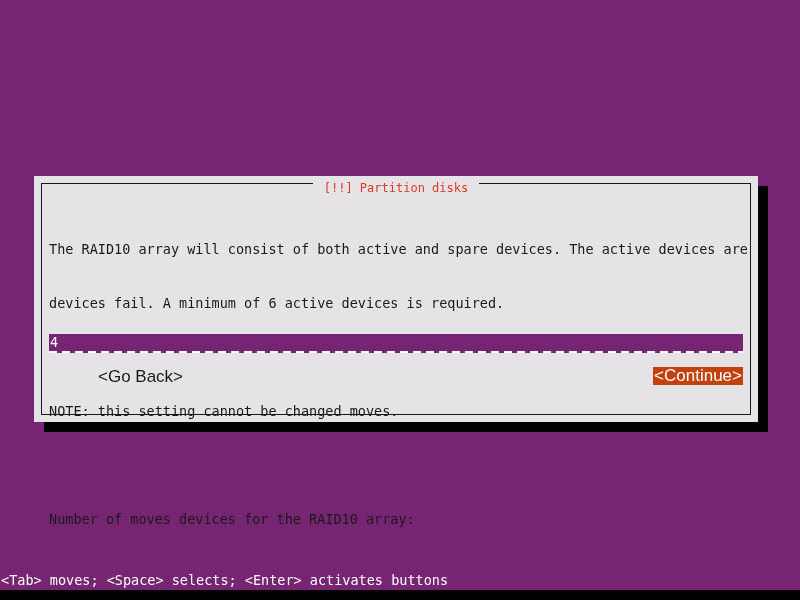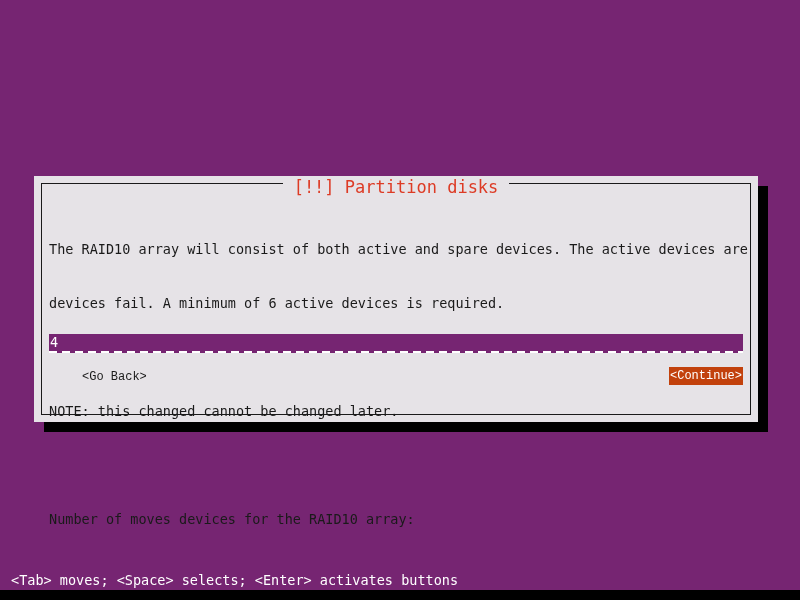--- a/index.html
+++ b/index.html
@@ -63,21 +63,21 @@
     top: 0;
     width: 100%;
     height: 22px;
     text-align: center;
     line-height: 22px;
   }
   #dialog-title .title-text {
     display: inline-block;
     background: #e6e3e7;
     color: #dd3b25;
-    font-size: 17px;
+    font-size: 12px;
     letter-spacing: 0px;
     padding: 0 11px;
     position: relative;
     top: 0px;
   }
 
   
   #dialog-body {
     position: absolute;
     left: 15px;
@@ -131,30 +131,31 @@
   
   #button-row {
     position: absolute;
     left: 15px;
     top: 191px;
     right: 15px;
     height: 20px;
   }
   .dlg-button {
     position: absolute;
-    font-family: Liberation Mono, monospace;
-    font-size: 12px;
+    font-family: Liberation Sans, sans-serif;
+    font-size: 17px;
     line-height: 18px;
     height: 18px;
     background: transparent;
     color: #1a1a1a;
     border: none;
     padding: 0 1px;
     white-space: pre;
     cursor: pointer;
+    margin-left: 16px;
   }
   #go-back-button {
     left: 32px;
     top: 1px;
   }
   #continue-button {
     right: 0px;
     top: 0px;
     background: #c2410c;
     color: #ffffff;
@@ -164,21 +165,21 @@
   #help-bar {
     position: absolute;
     left: 0;
     bottom: 10px;
     width: 684px;
     height: 20px;
     color: #ffffff;
     font-size: 13.5px;
     line-height: 20px;
     white-space: pre;
-    padding-left: 11px;
+    padding-left: 1px;
     box-sizing: border-box;
   }
   #bottom-strip {
     position: absolute;
     left: 0;
     bottom: 0;
     width: 800px;
     height: 10px;
     background: #000000;
   }
@@ -195,21 +196,21 @@
   <div id="dialog-frame"></div>
 
   <div id="dialog-title">
     <span class="title-text">[!!] Partition disks</span>
   </div>
 
   <div id="dialog-body">
     <div class="body-line">The RAID10 array will consist of both active and spare devices. The active devices are</div>
     <div class="body-line">devices fail. A minimum of 6 active devices is required.</div>
     <div class="body-gap"></div>
-    <div class="body-line">NOTE: this changed cannot be changed later.</div>
+    <div class="body-line">NOTE: this setting cannot be changed moves.</div>
     <div class="body-gap"></div>
     <div class="body-line">Number of moves devices for the RAID10 array:</div>
   </div>
 
   <div id="input-row">
     <input id="text-input" type="text" value="4" style="">
     <div id="input-underline"></div>
   </div>
 
   <div id="button-row">

